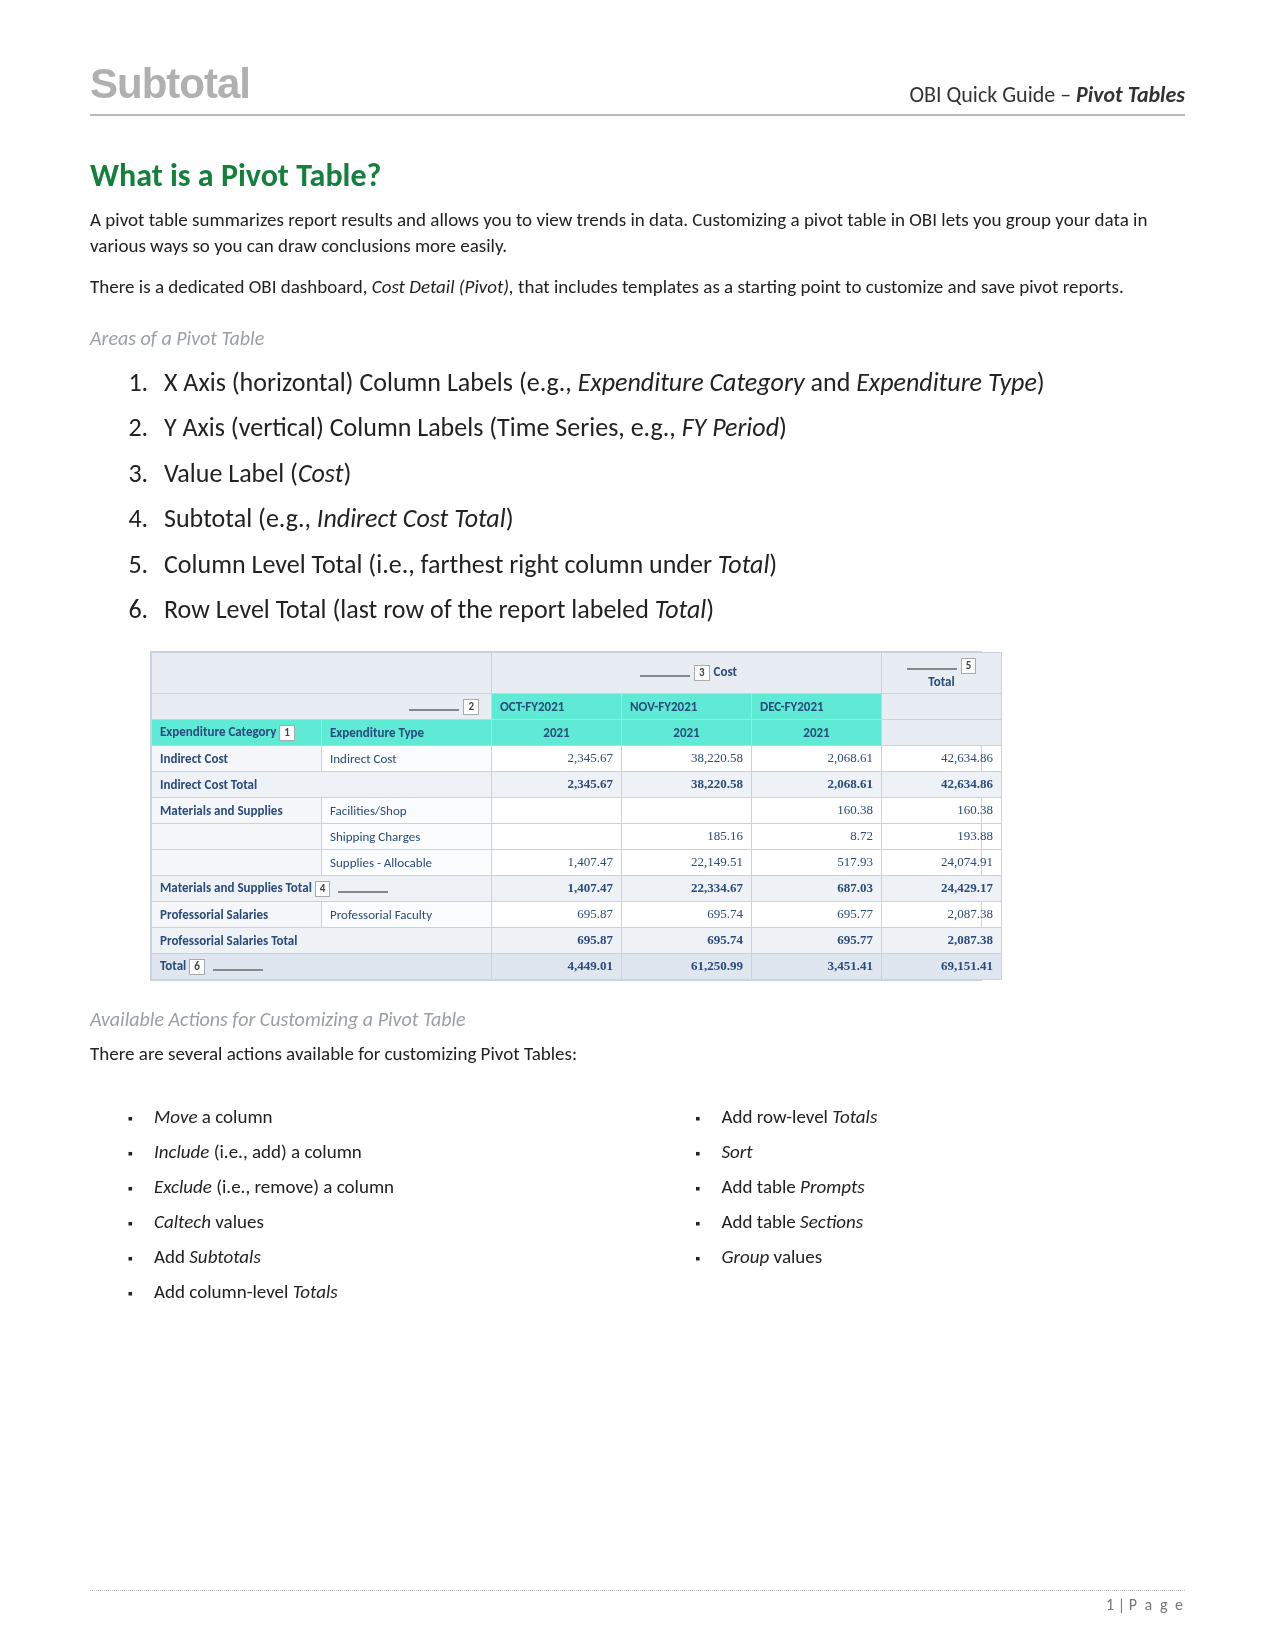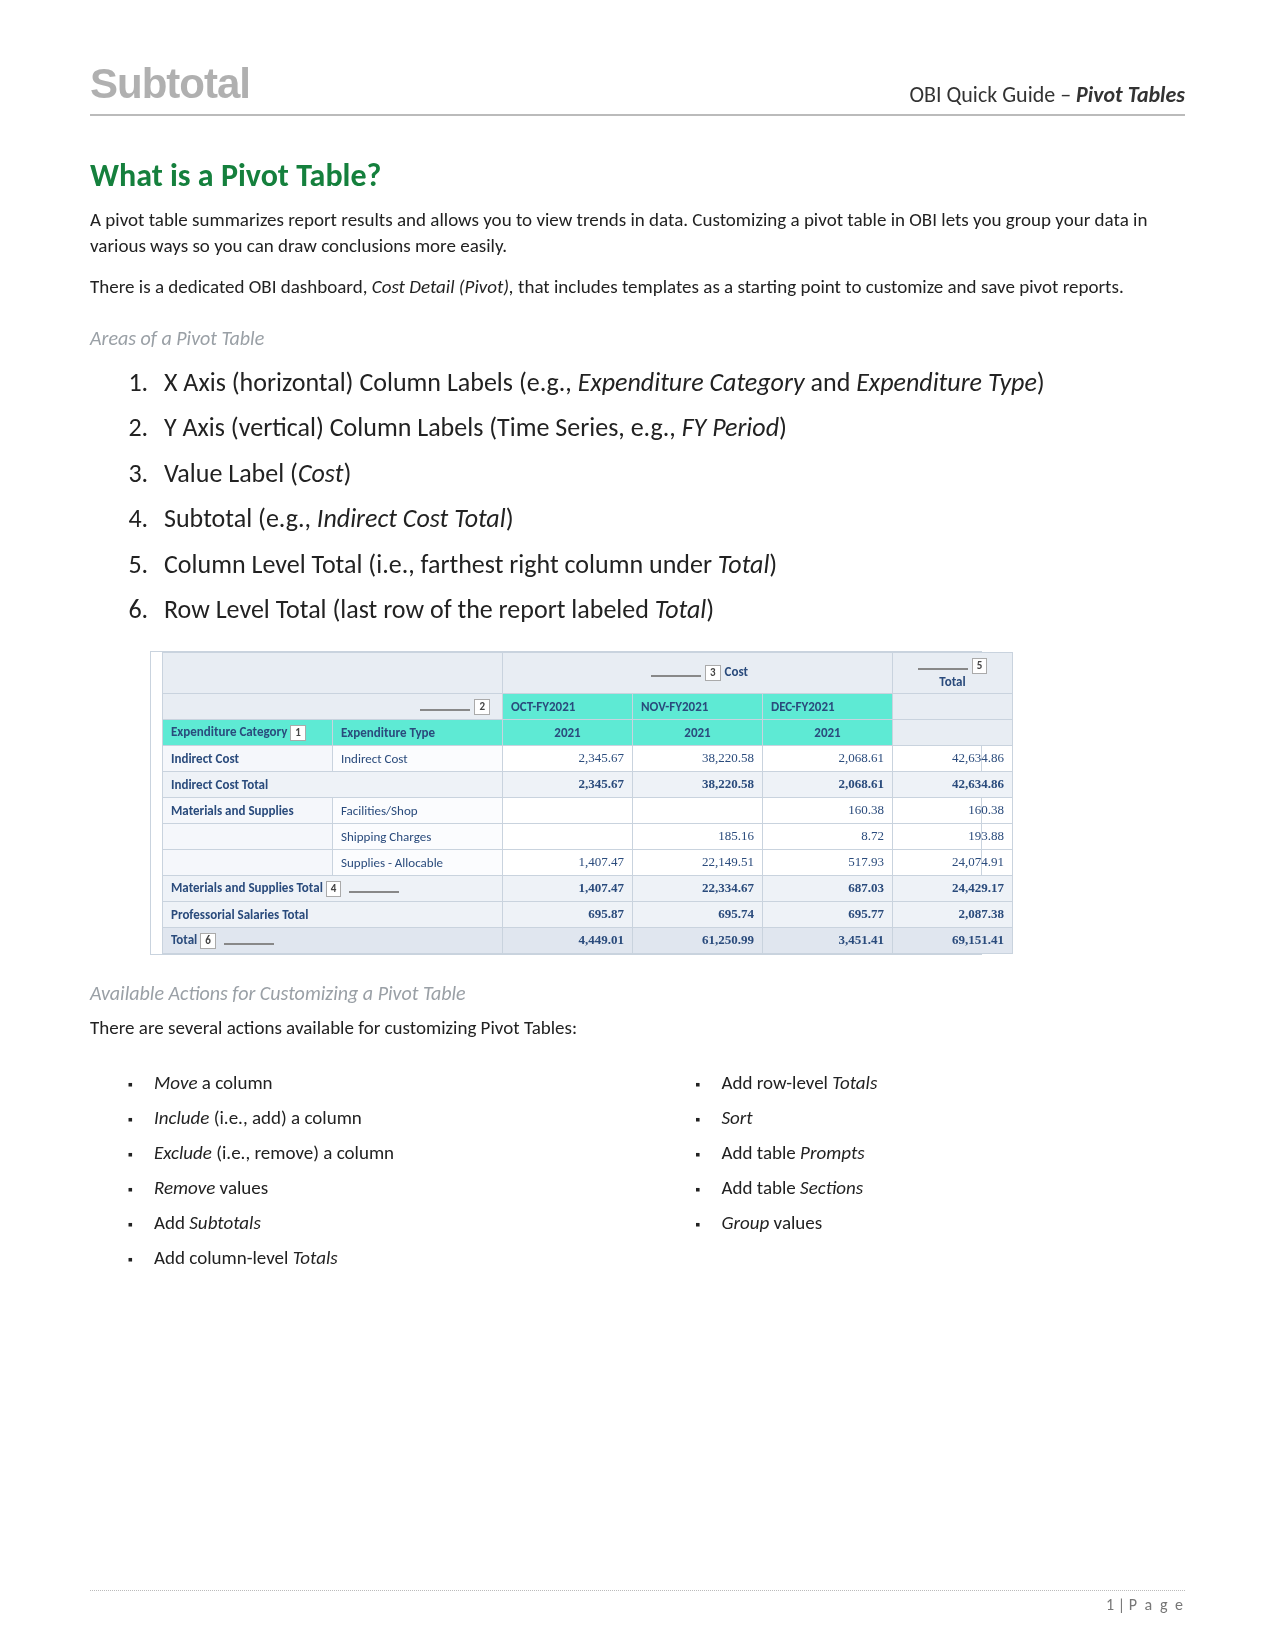--- a/index.html
+++ b/index.html
@@ -58,21 +58,20 @@
     line-height: 1.75;
     padding-left: 64px;
     margin: 8px 0 18px 0;
   }
   ol.areas li { padding-left: 10px; }
   .pivot-wrap {
     margin: 18px 0 18px 60px;
     width: 832px;
     font-size: 13px;
     border: 1px solid #c9d3de;
-    padding-left: 11px;
   }
   .pivot-wrap table {
     width: 100%;
     border-collapse: collapse;
     table-layout: fixed;
   }
   .pivot-wrap td, .pivot-wrap th {
     border: 1px solid #c9d3de;
     padding: 4px 8px;
     height: 26px;
@@ -103,21 +102,21 @@
     margin-right: 4px;
     font-size: 11px;
     line-height: 14px;
   }
   .underline { border-bottom: 2px solid #888; display:inline-block; width: 50px; height: 8px; vertical-align: middle; margin: 0 4px; }
   ul.actions {
     font-size: 19px;
     line-height: 1.85;
     list-style: none;
     padding-left: 64px;
-    margin: 8px 0;
+    margin: 16px 0;
   }
   ul.actions li::before {
     content: "▪";
     display: inline-block;
     width: 26px;
     margin-left: -26px;
     font-size: 14px;
   }
   .two-col { display: flex; gap: 40px; }
   .two-col > ul { flex: 1; }
@@ -232,20 +231,28 @@
     <td class="num">517.93</td>
     <td class="num">24,074.91</td>
   </tr>
   <tr class="subtotal">
     <td colspan="2"><span>Materials and Supplies Total</span> <span class="callout">4</span><span class="underline"></span></td>
     <td class="num">1,407.47</td>
     <td class="num">22,334.67</td>
     <td class="num">687.03</td>
     <td class="num">24,429.17</td>
   </tr>
+  <tr>
+    <td class="rowlabel">Professorial Salaries</td>
+    <td class="rowlabel2">Professorial Faculty</td>
+    <td class="num">695.87</td>
+    <td class="num">695.74</td>
+    <td class="num">695.77</td>
+    <td class="num">2,087.38</td>
+  </tr>
   <tr class="subtotal">
     <td colspan="2">Professorial Salaries Total</td>
     <td class="num">695.87</td>
     <td class="num">695.74</td>
     <td class="num">695.77</td>
     <td class="num">2,087.38</td>
   </tr>
   <tr class="grand">
     <td colspan="2"><span>Total</span> <span class="callout">6</span><span class="underline"></span></td>
     <td class="num">4,449.01</td>
@@ -258,21 +265,21 @@
 </div>
 
 <h3 class="sub">Available Actions for Customizing a Pivot Table</h3>
 <p class="body">There are several actions available for customizing Pivot Tables:</p>
 
 <div class="two-col">
   <ul class="actions">
     <li><span class="it">Move</span><span> a column</span></li>
     <li><span class="it">Include</span><span> (i.e., add) a column</span></li>
     <li><span class="it">Exclude</span><span> (i.e., remove) a column</span></li>
-    <li><span class="it">Remove</span><span> values</span></li>
+    <li><span class="it">Caltech</span><span> values</span></li>
     <li><span>Add </span><span class="it">Subtotals</span></li>
     <li><span>Add column-level </span><span class="it">Totals</span></li>
   </ul>
   <ul class="actions">
     <li><span>Add row-level </span><span class="it">Totals</span></li>
     <li><span class="it">Sort</span></li>
     <li><span>Add table </span><span class="it">Prompts</span></li>
     <li><span>Add table </span><span class="it">Sections</span></li>
     <li><span class="it">Group</span><span> values</span></li>
   </ul>

